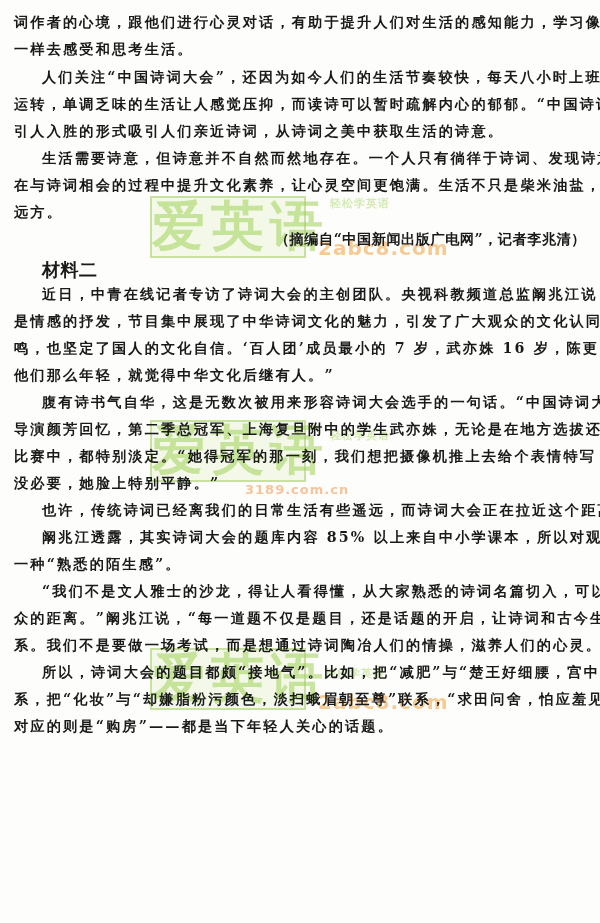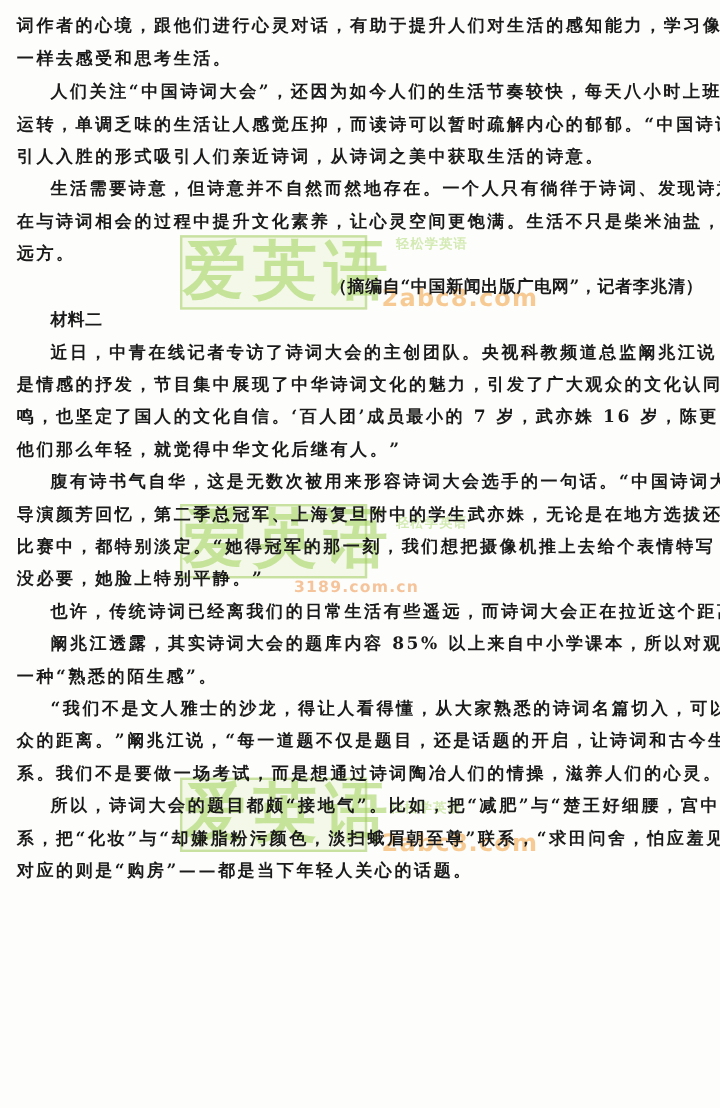--- a/index.html
+++ b/index.html
@@ -24,21 +24,21 @@
     letter-spacing: 2.15px;
     font-weight: bold;
   }
   .line.indent { left: 42px; width: 546px; }
   .line.right { left: auto; right: 14px; width: auto; letter-spacing: 0.5px; }
   .heading {
     position: absolute;
     left: 42px;
     font-family: "DejaVu Sans", "Liberation Sans", sans-serif;
     font-weight: bold;
-    font-size: 14px;
+    font-size: 18px;
     letter-spacing: 0.5px;
   }
   .wm {
     position: absolute;
     pointer-events: none;
     font-family: "DejaVu Sans", "Liberation Sans", sans-serif;
     font-weight: bold;
   }
   .wm-box {
     position: absolute;

